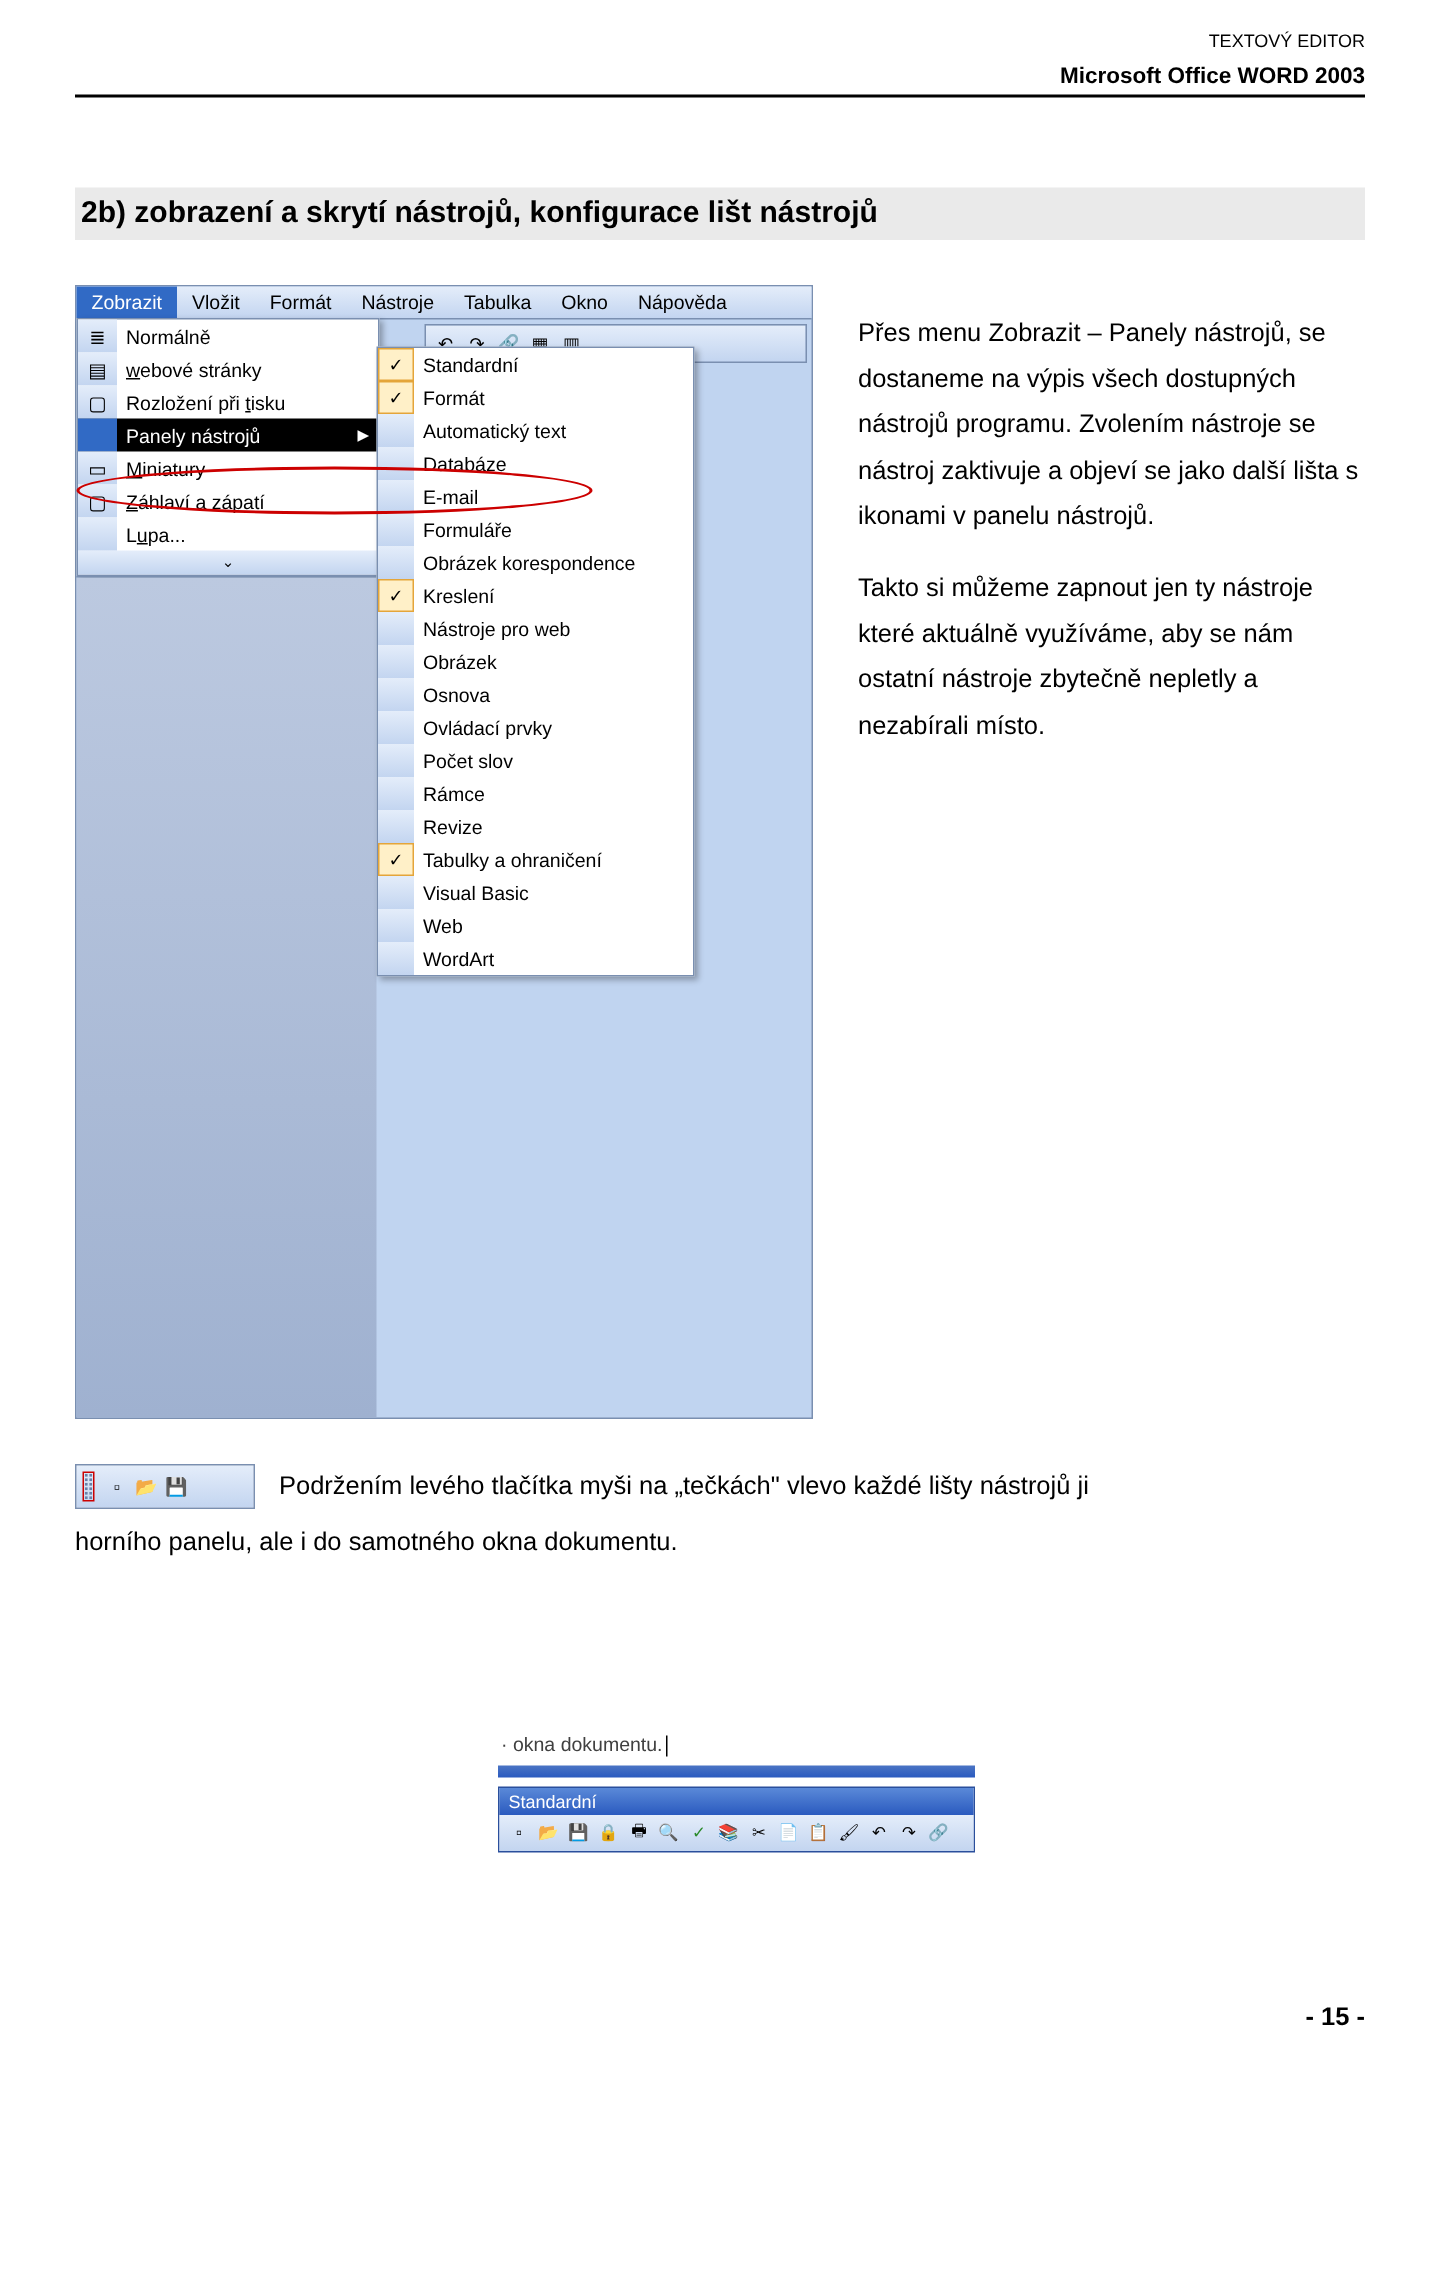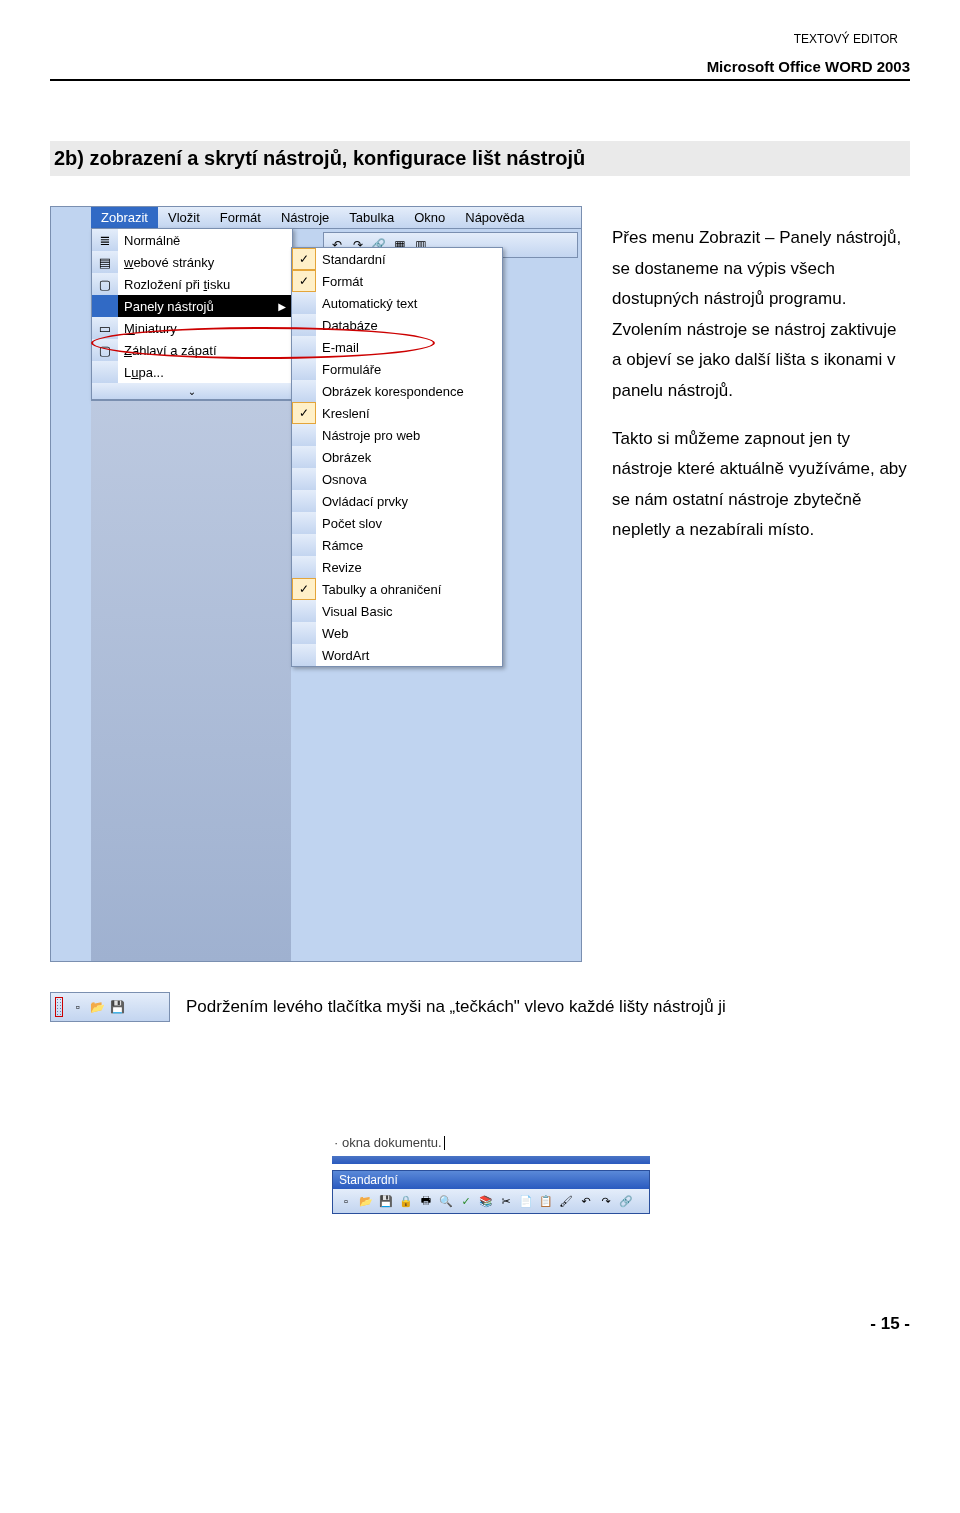--- a/index.html
+++ b/index.html
@@ -11,21 +11,21 @@
   }
   .page {
     width: 860px;
     margin: 0 auto;
     padding: 20px 50px 40px 50px;
     position: relative;
   }
   .header-line1 {
     text-align: right;
     font-size: 12px;
-    margin: 12px;
+    margin: 0;
   }
   .header-line2 {
     text-align: right;
     font-size: 15px;
     font-weight: bold;
     margin: 8px 0 4px 0;
   }
   hr.header-rule {
     border: none;
     border-top: 2px solid #000;
@@ -41,21 +41,20 @@
   .row1 {
     display: flex;
     align-items: flex-start;
     gap: 30px;
     margin-bottom: 20px;
   }
   .screenshot {
     background: #c0d4f0;
     border: 1px solid #7a8fb0;
     flex: 0 0 auto;
-    padding-left: 40px;
   }
   .screenshot-inner {
     width: 490px;
     position: relative;
   }
   
   .menubar {
     display: flex;
     background: linear-gradient(#e4edfa, #c3d5f0);
     border-bottom: 1px solid #7a8fb0;
@@ -454,20 +453,21 @@
     <div class="mini-grip">
       <span class="dots"></span>
       <span class="tb">▫</span>
       <span class="tb" style="color:#d8a030">📂</span>
       <span class="tb" style="color:#2656b0">💾</span>
     </div>
     <div class="body-para2" style="flex:1">
       <p class="continued">Podržením levého tlačítka myši na „tečkách" vlevo každé lišty nástrojů ji</p>
     </div>
   </div>
+  <p class="body-para2" style="margin-top:0">horního panelu, ale i do samotného okna dokumentu.</p>
 
   <div class="float-toolbar-block">
     <div class="ftb-doc">· <span>okna dokumentu.</span><span class="cursor"></span></div>
     <div class="ftb-ruler"></div>
     <div class="ftb-float">
       <div class="ftb-title">Standardní</div>
       <div class="ftb-row">
         <span class="tb">▫</span>
         <span class="tb" style="color:#d8a030">📂</span>
         <span class="tb" style="color:#2656b0">💾</span>

